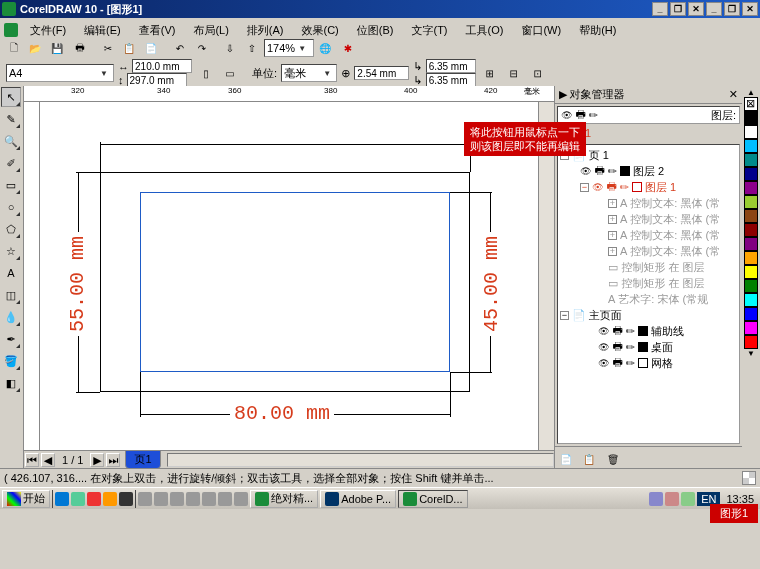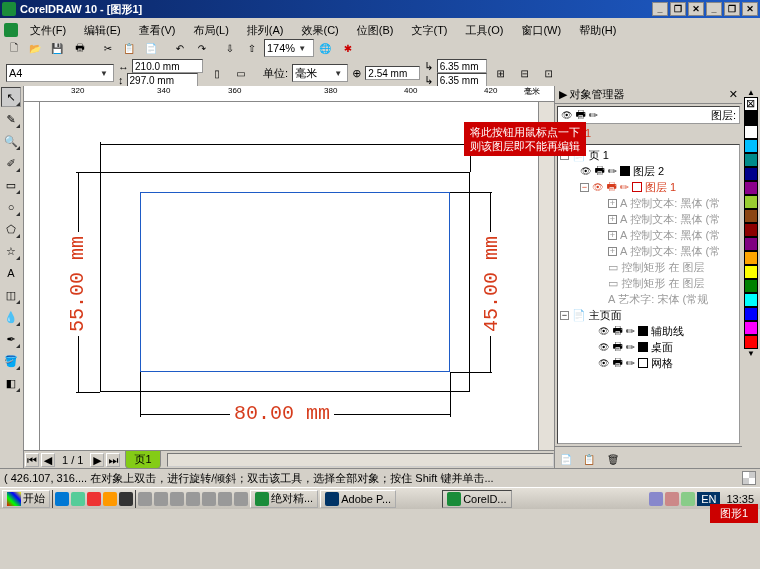--- a/index.html
+++ b/index.html
@@ -10,58 +10,58 @@
 .titlebar .btn { width: 16px; height: 14px; background: #d4d0c8; border: 1px solid #888; text-align: center; line-height: 12px; color: black; font-size: 9px; }
 .menubar { background: #d4d0c8; height: 18px; padding-top: 6px; display: flex; align-items: center; padding-left: 4px; gap: 6px; }
 .mitem { padding: 1px 6px; }
 .toolbar { height: 24px; border-bottom: none; display: flex; align-items: center; padding: 0 4px; gap: 2px; }
 .tbtn { width: 20px; height: 20px; border: 1px solid transparent; display: inline-flex; align-items: center; justify-content: center; font-size: 10px; }
 .tsep { width: 4px; }
 .zoom-box { width: 50px; height: 18px; border: 1px inset #999; background: white; padding: 0 2px; display: inline-flex; align-items: center; }
 .dropdown { border: 1px inset #999; background: white; height: 18px; display: inline-flex; align-items: center; padding: 0 2px; }
 .dropdown .arr { width: 14px; text-align: center; color: #333; font-size: 8px; }
 .propbar { height: 26px; display: flex; align-items: center; padding: 0 6px; gap: 4px; }
-.dim-input { width: 71px; height: 14px; border: 1px inset #999; background: white; font-size: 10px; padding: 0 2px; }
+.dim-input { width: 60px; height: 14px; border: 1px inset #999; background: white; font-size: 10px; padding: 0 2px; }
 .main { display: flex; height: 382px; }
 .toolbox { width: 24px; background: #d4d0c8; border-right: 1px solid #888; display: flex; flex-direction: column; }
 .tool { width: 20px; height: 20px; margin: 1px; border: 1px solid transparent; display: flex; align-items: center; justify-content: center; font-size: 11px; position: relative; }
 .tool.active { border: 1px inset #999; background: #ccc; }
 .tool .corner { position: absolute; right: 0; bottom: 0; width: 0; height: 0; border-right: 4px solid #333; border-top: 4px solid transparent; }
 .canvas-area { flex: 1; display: flex; flex-direction: column; position: relative; overflow: hidden; }
 .ruler-h { height: 16px; background: #fff; border-bottom: 1px solid #888; position: relative; font-size: 8px; }
 .ruler-tick { position: absolute; top: 0; font-size: 8px; }
 .canvas-body { flex: 1; display: flex; }
 .ruler-v { width: 16px; background: #fff; border-right: 1px solid #888; }
 .page-area { flex: 1; background: #fff; position: relative; overflow: hidden; }
 .dim-text { position: absolute; color: #d63c1c; font-family: "Courier New", monospace; font-size: 20px; }
 .dim-text.v { writing-mode: vertical-rl; transform: rotate(180deg); }
 .rect-inner { position: absolute; border: 1px solid #1e5bc6; }
 .rect-outer { position: absolute; border: 1px solid #000; }
 .scroll-v { width: 16px; background: #e4e0d8; border-left: 1px solid #888; }
 .pager { height: 18px; background: #d4d0c8; border-top: 1px solid #888; display: flex; align-items: center; font-size: 10px; }
 .pager .nav { width: 14px; height: 14px; border: 1px outset #fff; text-align: center; line-height: 12px; margin: 0 1px; }
-.pager .tab { background: #84cc16; border: 1px solid #888; border-radius: 0 0 4px 4px; padding: 1px 8px; margin-left: 4px; }
+.pager .tab { background: #1d4ed8; border: 1px solid #888; border-radius: 0 0 4px 4px; padding: 1px 8px; margin-left: 4px; }
 .pager .scroll-h { flex: 1; background: #e4e0d8; height: 14px; margin-left: 6px; border: 1px inset #ccc; }
 .docker { width: 188px; background: #d4d0c8; border-left: 1px solid #888; display: flex; flex-direction: column; }
 .docker-title { height: 18px; background: #d4d0c8; border-bottom: 1px solid #888; padding: 2px 4px; font-weight: normal; display: flex; align-items: center; }
 .tree { flex: 1; background: #fff; border: 1px inset #999; margin: 2px; overflow: hidden; font-size: 10px; padding: 2px; }
 .tree-item { display: flex; align-items: center; height: 16px; gap: 3px; }
 .tree-item.sub { padding-left: 20px; }
 .tree-item.sub2 { padding-left: 38px; }
 .tree-item.sub3 { padding-left: 48px; }
 .tree-item.gray { color: #999; }
 .tree-item.red { color: #d63c1c; }
 .expand { width: 9px; height: 9px; border: 1px solid #888; text-align: center; line-height: 7px; font-size: 9px; }
 .tooltip { position: absolute; background: #c00; color: #fff; font-size: 11px; padding: 3px 6px; z-index: 100; line-height: 14px; }
 .colorbar { width: 18px; background: #d4d0c8; display: flex; flex-direction: column; align-items: center; padding-top: 2px; gap: 0; }
 .swatch { width: 14px; height: 14px; border: 1px solid #000; }
 .statusbar { height: 19px; background: #d4d0c8; border-top: 1px solid #888; display: flex; align-items: center; padding: 0 4px; font-size: 10px; }
 .taskbar { height: 22px; background: linear-gradient(to bottom, #e4e0d8, #c4c0b8); display: flex; align-items: center; padding: 0 2px; gap: 2px; border-top: 1px solid #fff; }
 .task-btn { height: 18px; border: 1px outset #fff; padding: 0 4px; display: flex; align-items: center; font-size: 10px; gap: 2px; }
-.task-btn.active { border: 1px inset #999; margin-left: 44px; }
+.task-btn.active { border: 1px inset #999; }
 .task-icon { width: 14px; height: 14px; background: #4682b4; border-radius: 2px; }
 .bottom-indicator { position: absolute; right: 2px; bottom: 46px; background: #c00; color: #fff; padding: 2px 10px; font-size: 11px; }
 .eye-ic { font-size: 9px; }
 .spin-wrap { display: inline-flex; flex-direction: column; font-size: 10px; line-height: 10px; gap: 0; }
 .docker-bottom { height: 22px; border-top: 1px solid #888; padding: 2px; }
 </style>
 </head>
 <body>
 
 <div class="titlebar">

